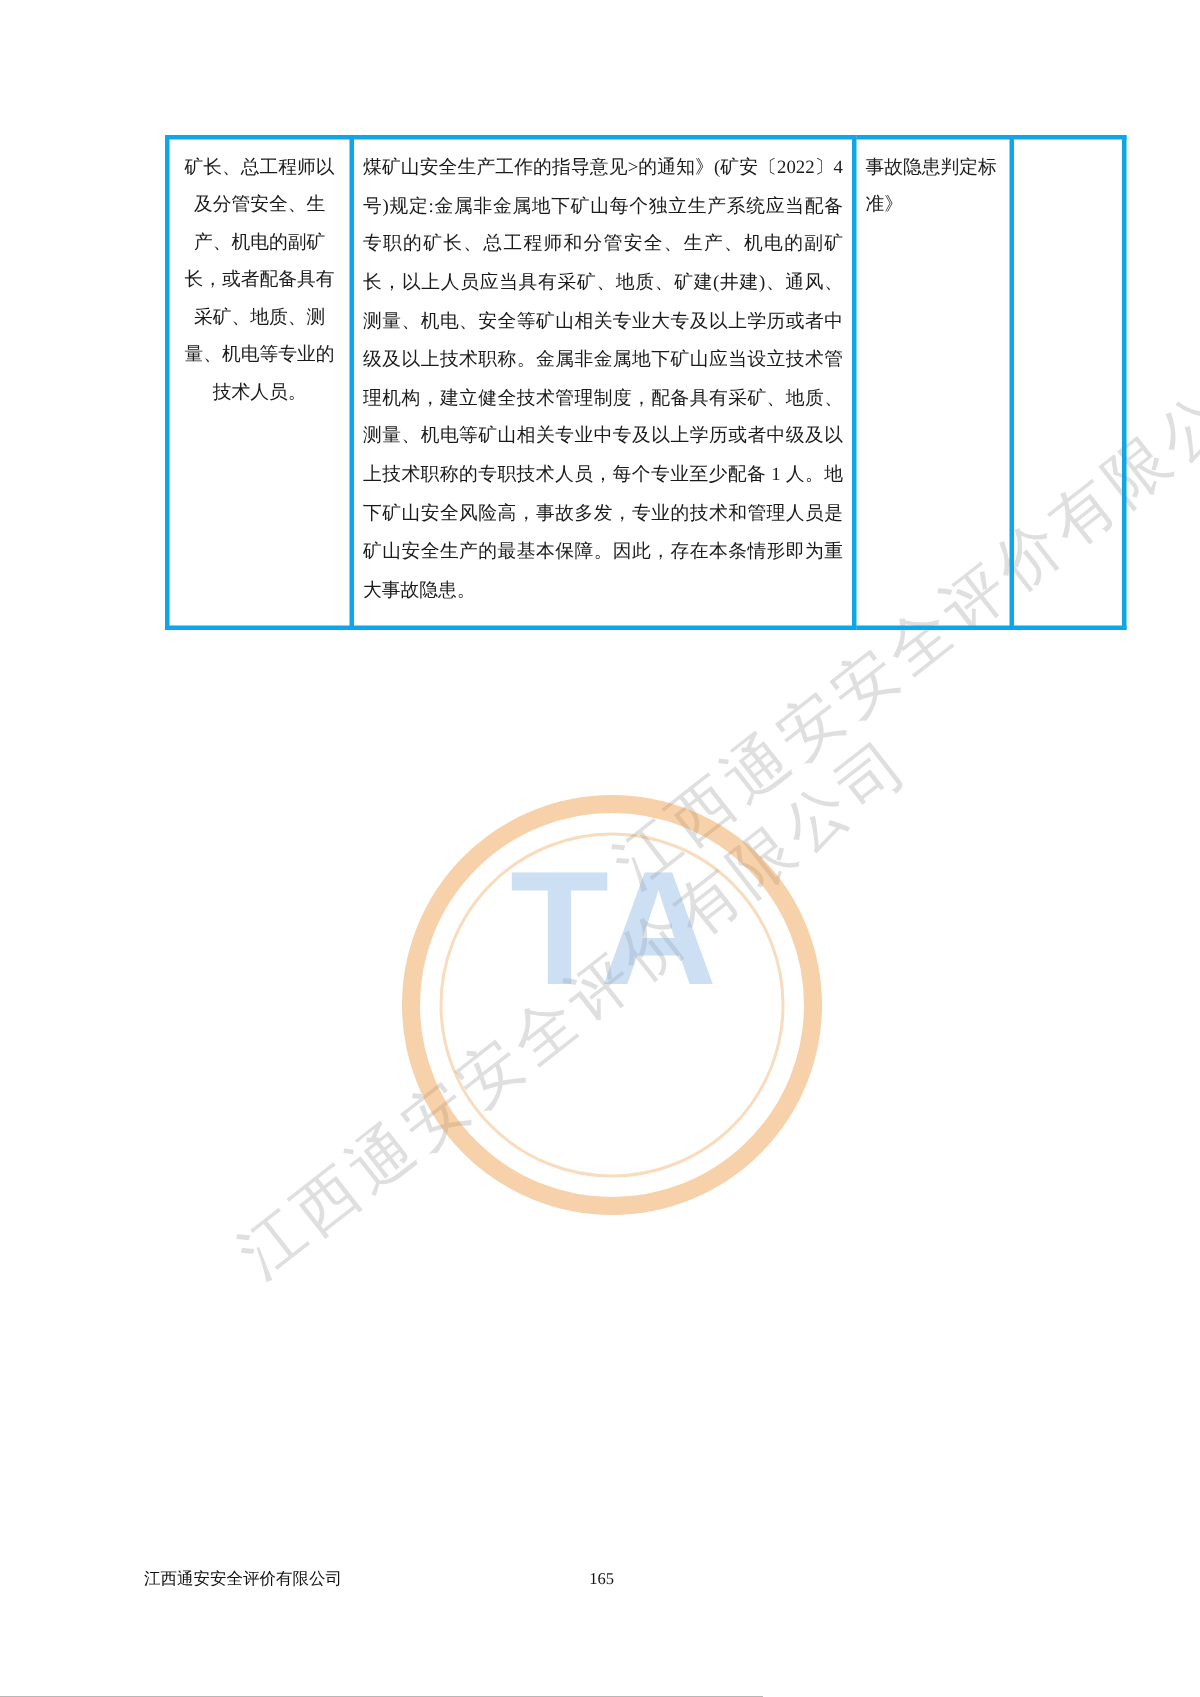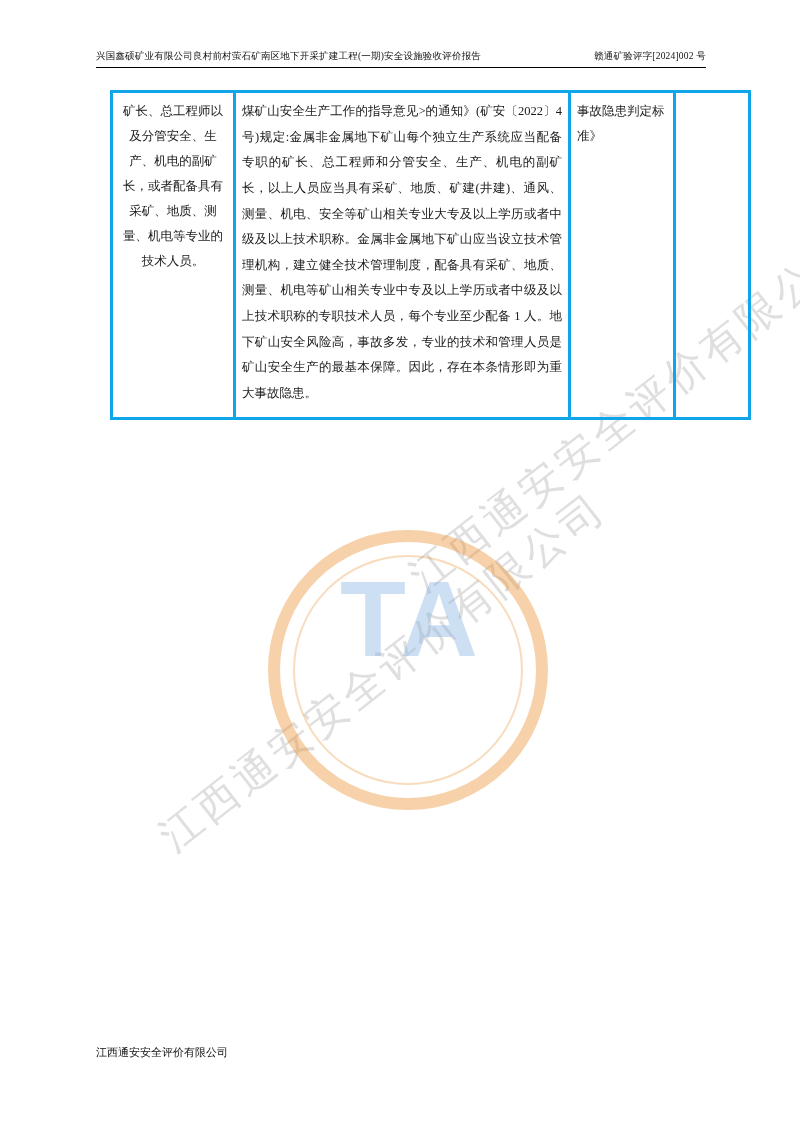--- a/index.html
+++ b/index.html
@@ -178,24 +178,20 @@
     left: 0;
     width: 610px;
     text-align: center;
   }
 </style>
 </head>
 <body>
 
 <div class="page">
 
-  <div class="header">
-    <span class="left">兴国鑫硕矿业有限公司良村前村萤石矿南区地下开采扩建工程(一期)安全设施验收评价报告</span>
-    <span class="right">赣通矿验评字[2024]002 号</span>
-  </div>
 
   <div class="wm-layer">
     <div class="wm-diag one">江西通安安全评价有限公司</div>
     <div class="wm-diag two">江西通安安全评价有限公司</div>
     <div class="wm-ring"></div>
     <div class="wm-ring-inner"></div>
     <div class="wm-ta">TA</div>
   </div>
 
   <table class="doc-table">
@@ -213,15 +209,16 @@
       <td class="col-d">
         <span class="cell-c-text"></span>
       </td>
     </tr>
   </tbody>
     </table>
 
 
   <div class="footer">
     <span class="f-left">江西通安安全评价有限公司</span>
+    <span class="f-page">165</span>
   </div>
 
 </div>
 
 </body></html>

